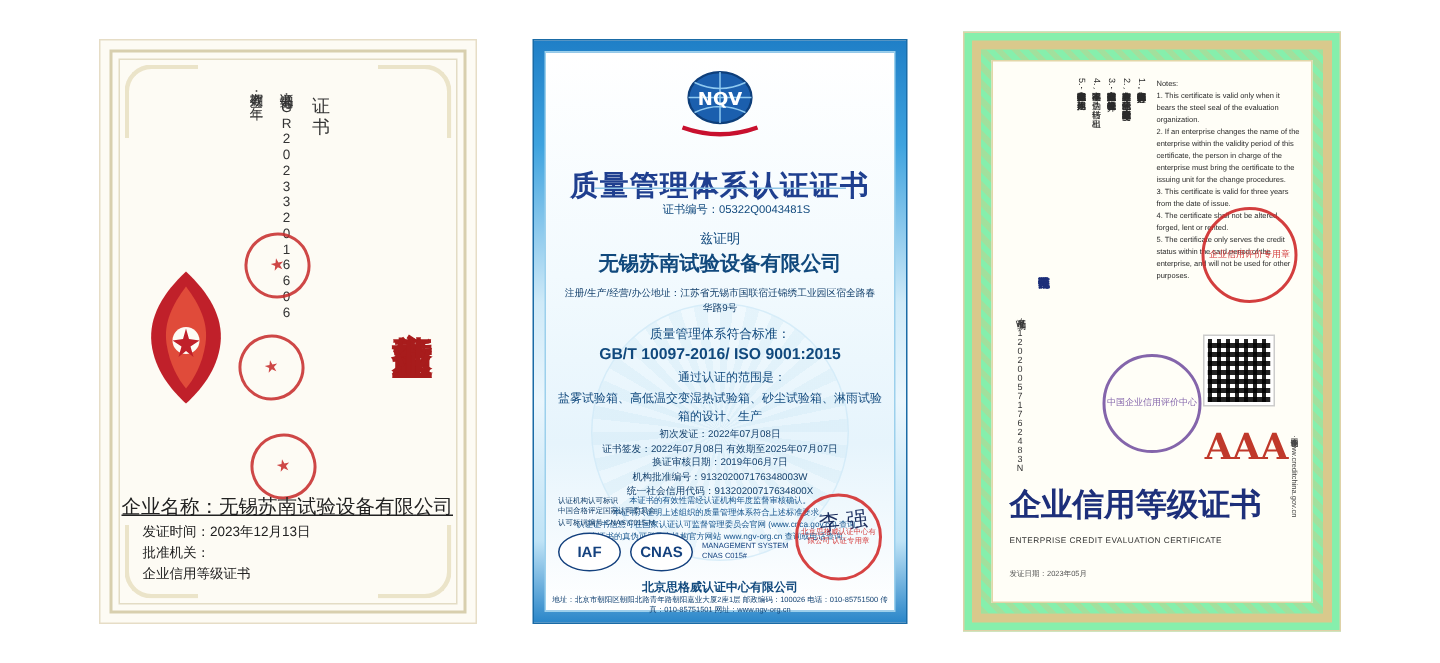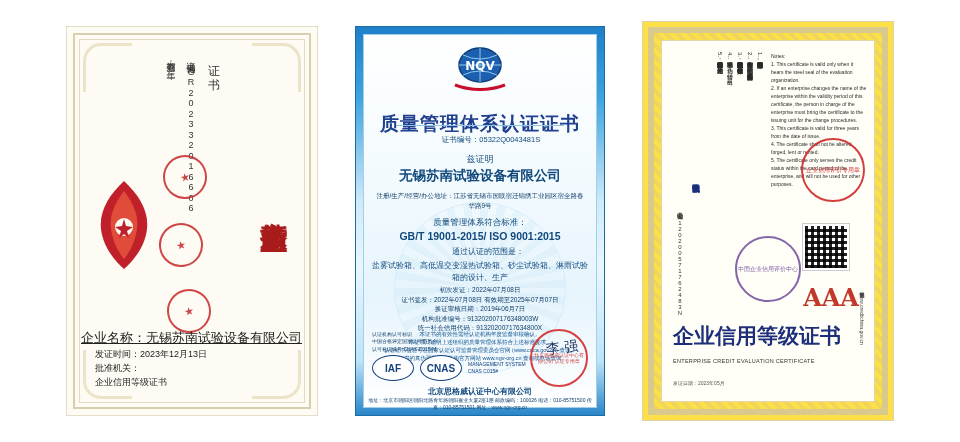--- a/index.html
+++ b/index.html
@@ -375,21 +375,21 @@
     font-size: 5px;
     line-height: 7px;
     color: #0f3f70;
   }
 
   
   .cert3 {
     width: 252px;
     height: 400px;
     margin-right: 66px;
-    background: #fde047;
+    background: #86efac;
     border: 1px solid #ded2a8;
   }
   .c3-border {
     position: absolute;
     inset: 5px;
     border: 6px solid #d9c98c;
     background:
       repeating-linear-gradient(45deg, rgba(214,196,128,.35) 0 4px, rgba(255,255,255,0) 4px 8px);
   }
   .c3-inner {
@@ -587,21 +587,21 @@
     <div class="c2-titleline"></div>
     <div class="c2-certno">
       <span>证书编号：</span><span>05322Q0043481S</span>
     </div>
     <div class="c2-hereby">兹证明</div>
     <div class="c2-company">无锡苏南试验设备有限公司</div>
     <div class="c2-addr">
       <span>注册/生产/经营/办公地址：</span><span>江苏省无锡市国联宿迁锦绣工业园区宿全路春华路9号</span>
     </div>
     <div class="c2-stdlabel">质量管理体系符合标准：</div>
-    <div class="c2-std">GB/T 19001-2015/ ISO 9001:2015</div>
+    <div class="c2-std">GB/T 10097-2016/ ISO 9001:2015</div>
     <div class="c2-scopelabel">通过认证的范围是：</div>
     <div class="c2-scope">盐雾试验箱、高低温交变湿热试验箱、砂尘试验箱、淋雨试验箱的设计、生产</div>
 
     <div class="c2-dates">
       <div>初次发证：2022年07月08日</div>
       <div>证书签发：2022年07月08日  有效期至2025年07月07日</div>
       <div>换证审核日期：2019年06月7日</div>
       <div>机构批准编号：913202007176348003W</div>
       <div>统一社会信用代码：91320200717634800X</div>
     </div>

